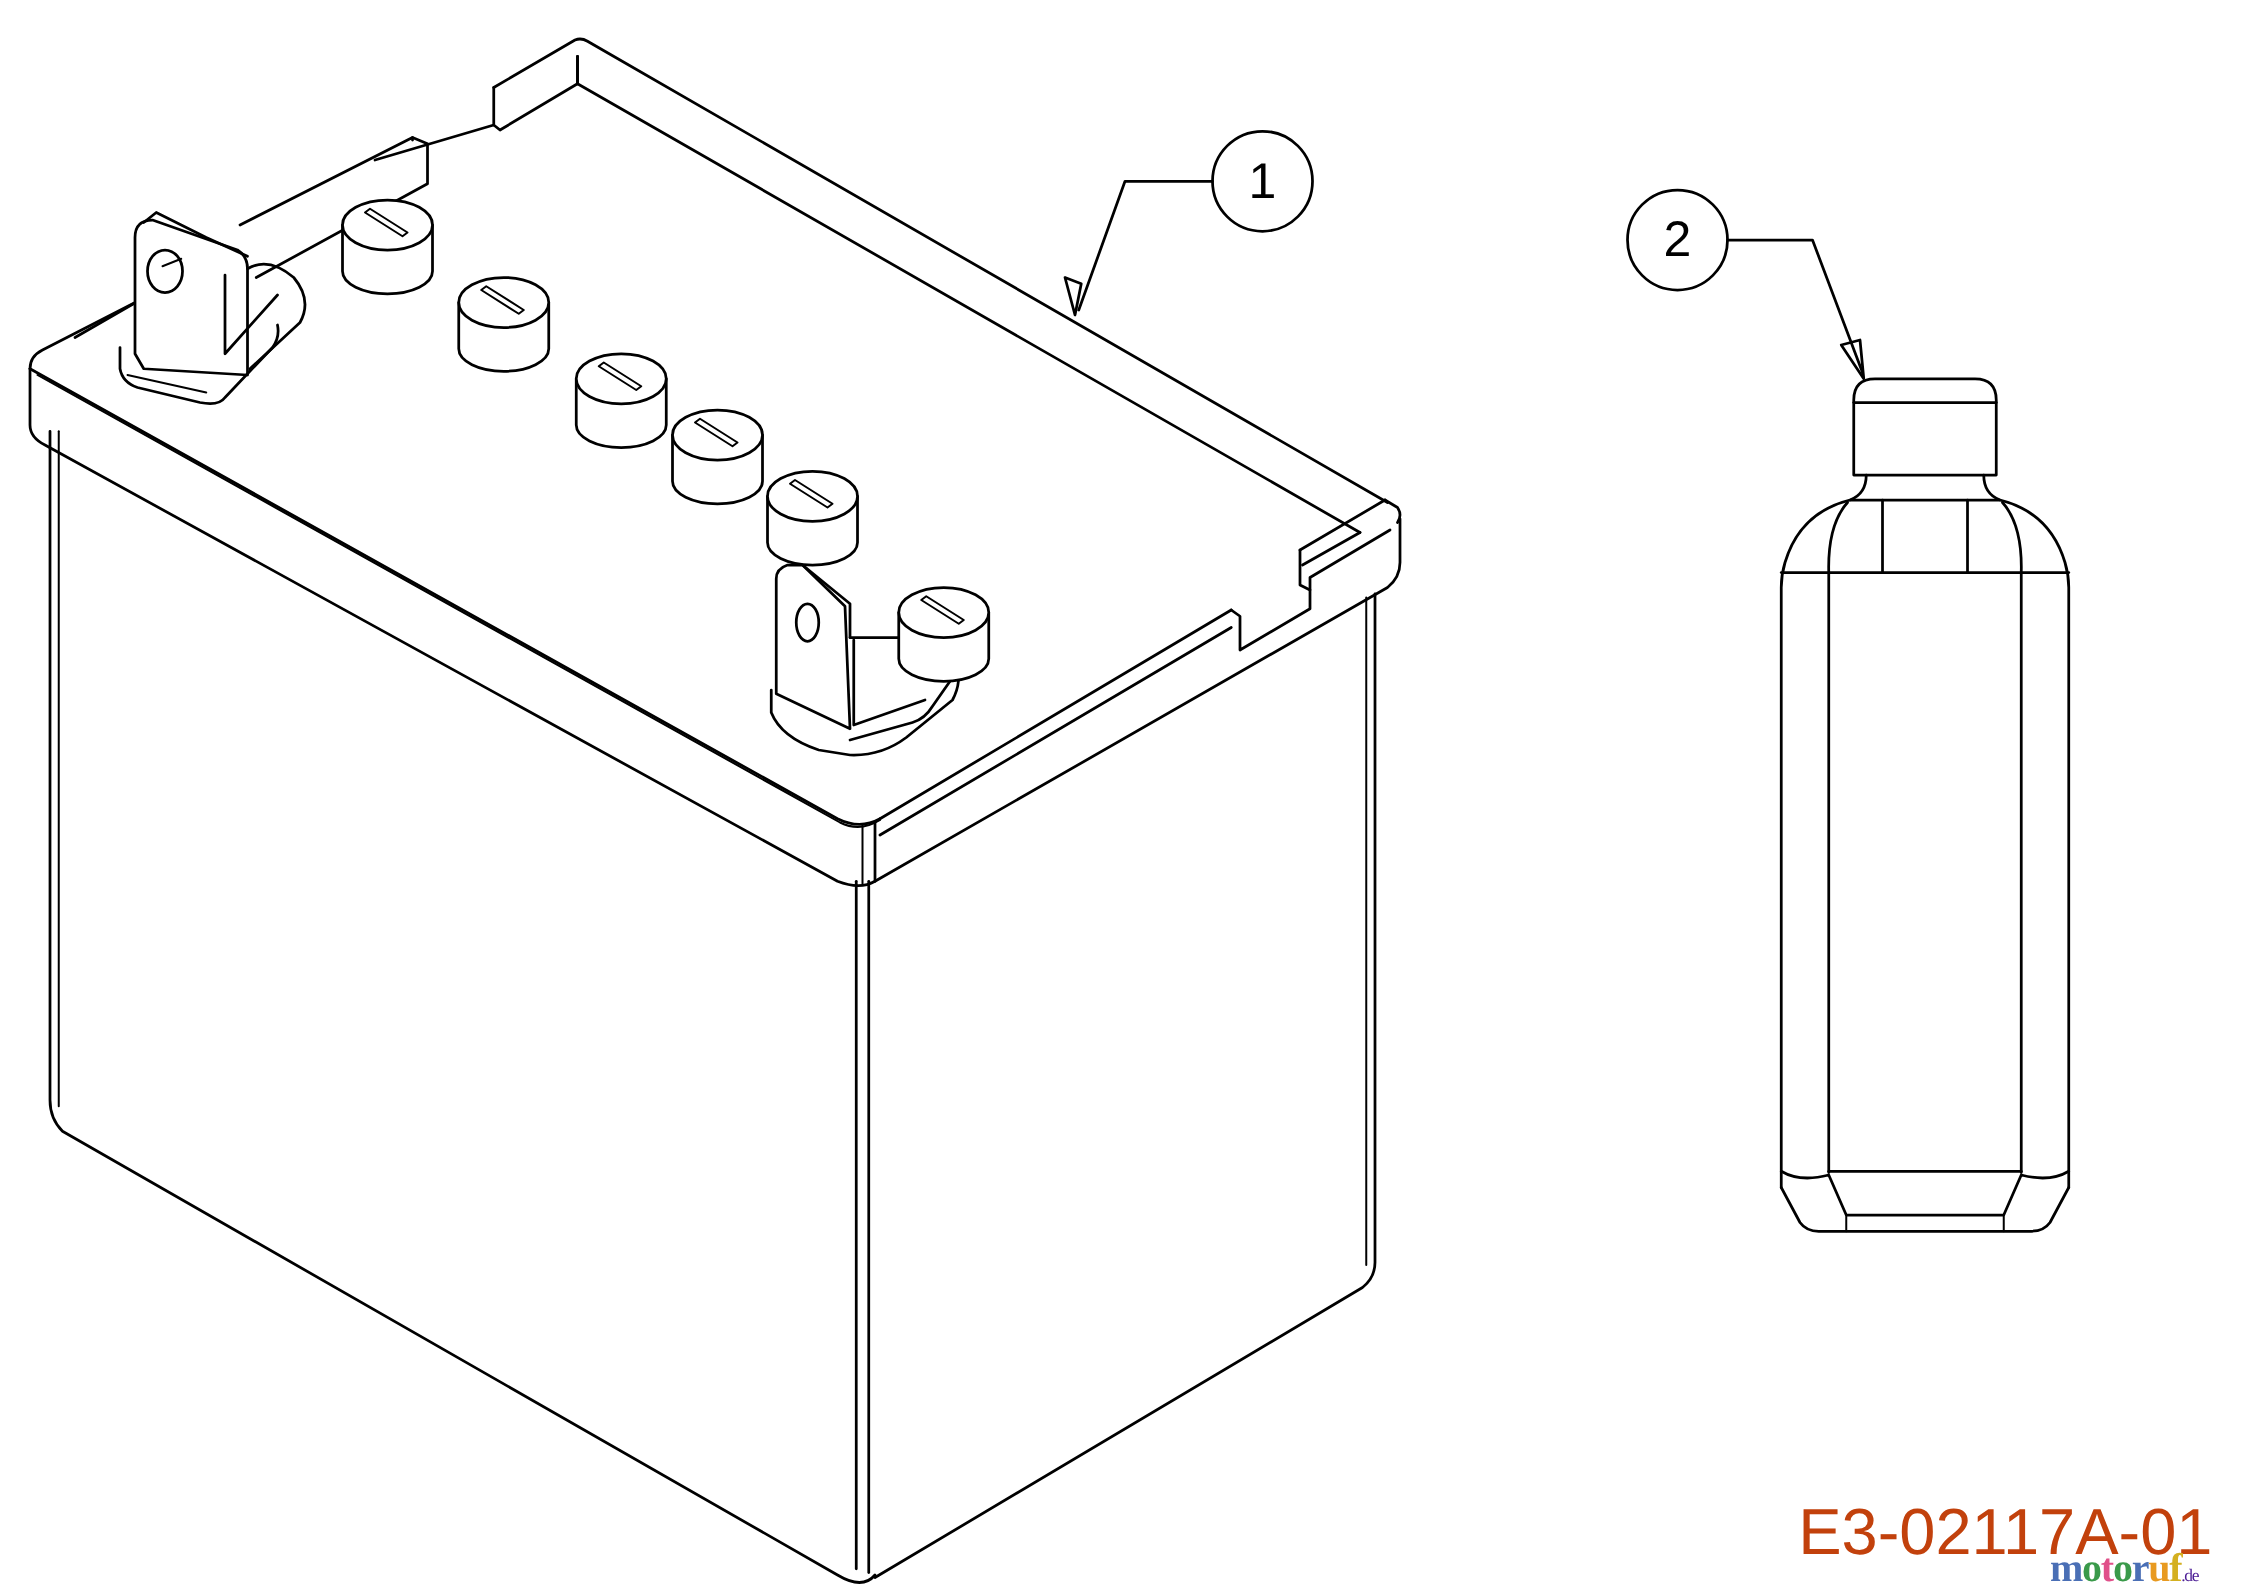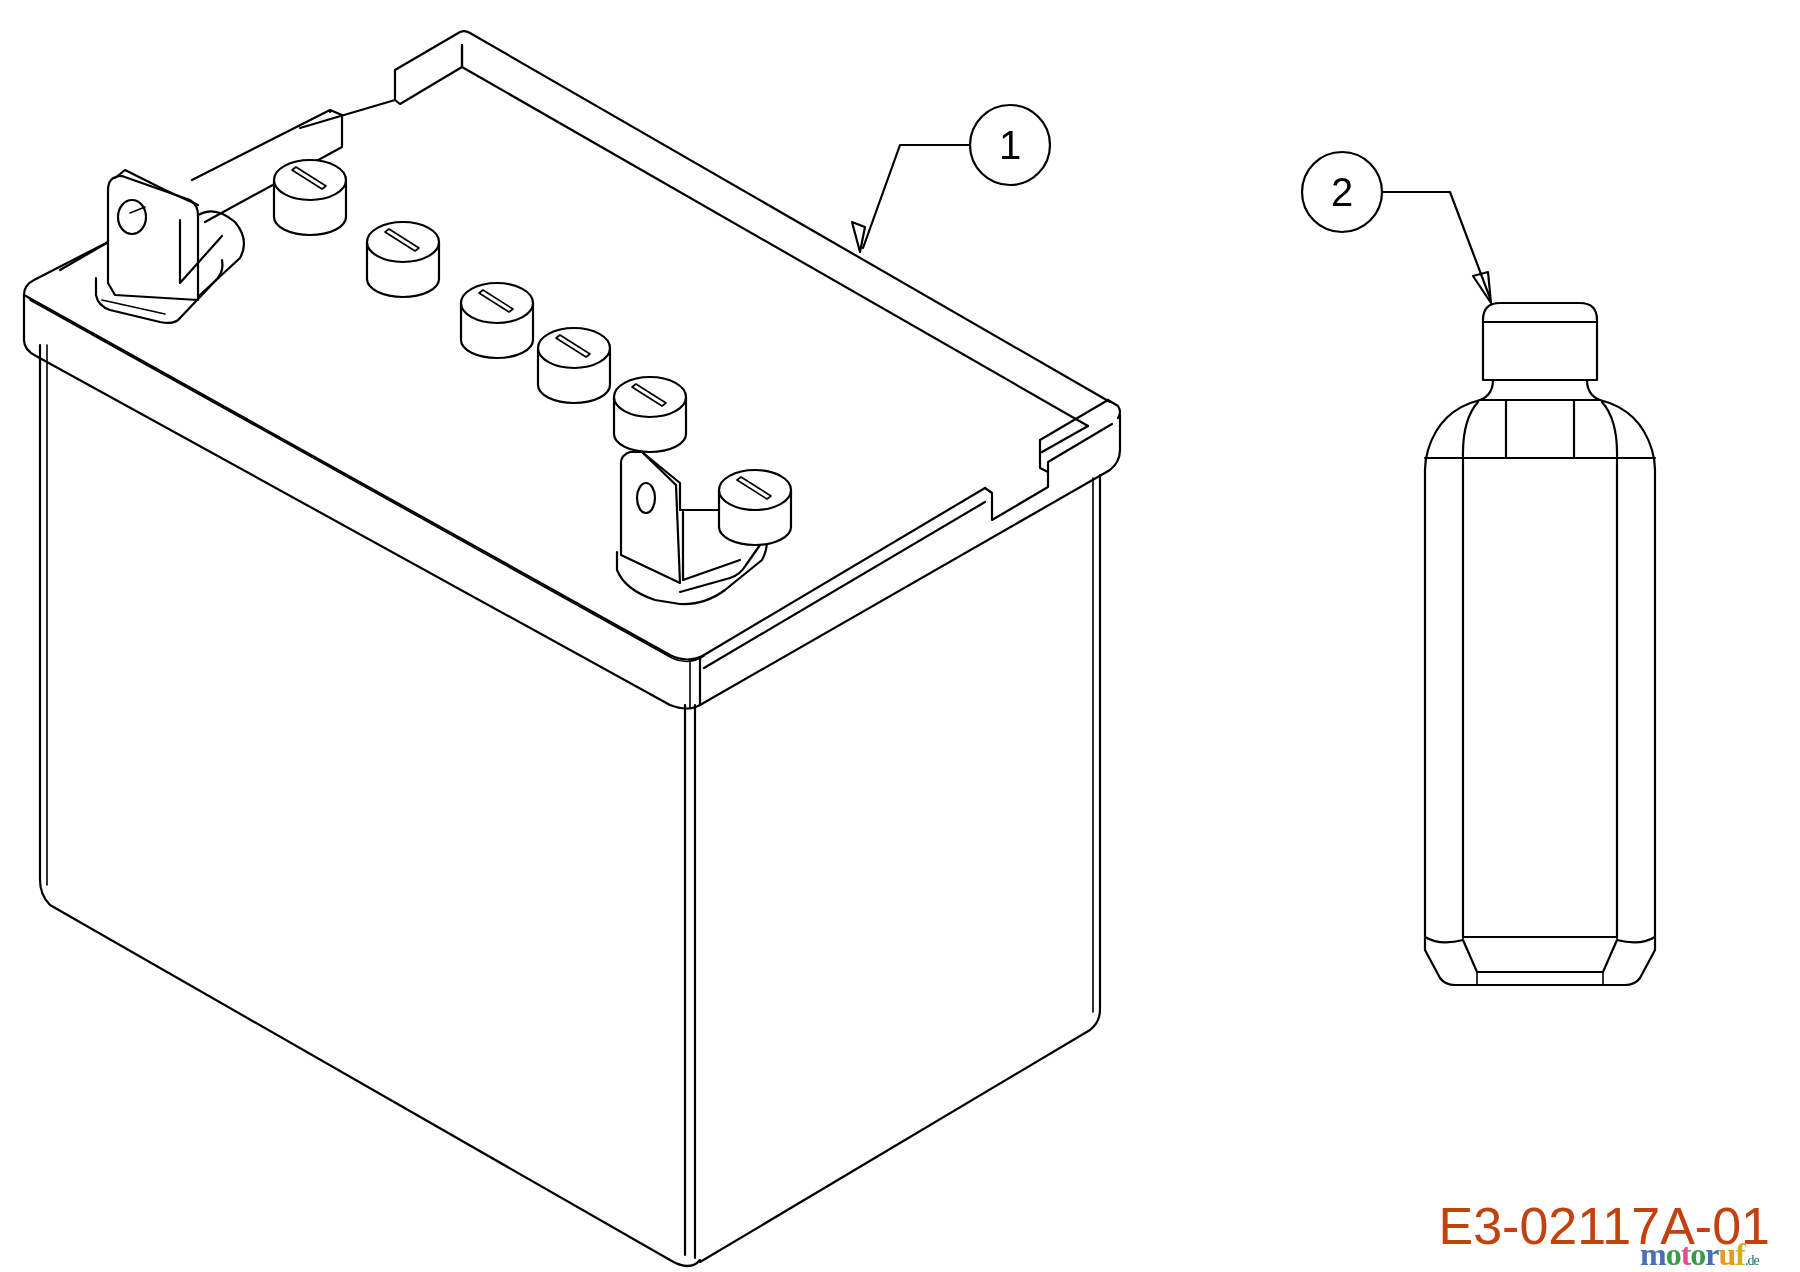--- a/index.html
+++ b/index.html
@@ -5,21 +5,21 @@
     html, body { margin: 0; padding: 0; background: #ffffff; }
     body { width: 1800px; height: 1272px; position: relative; overflow: hidden; font-family: "Liberation Sans", sans-serif; }
     #stage { position: absolute; left: 0; top: 0; width: 1800px; height: 1272px; }
     svg { position: absolute; left: 0; top: 0; }
     .ln { fill: none; stroke: #000; stroke-width: 2.2; stroke-linejoin: round; stroke-linecap: round; }
     .ln-thin { fill: none; stroke: #000; stroke-width: 1.6; stroke-linejoin: round; stroke-linecap: round; }
     .fillw { fill: #fff; stroke: #000; stroke-width: 2.2; stroke-linejoin: round; }
     .callout-label { position: absolute; font-size: 40px; color: #000; text-align: center; width: 80px; line-height: 80px; }
     .drawing-code { position: absolute; right: 30px; top: 1196px; font-size: 52px; color: #c2410c; letter-spacing: 0px; }
     .watermark { position: absolute; left: 1640px; top: 1236px; font-family: "Liberation Serif", serif; font-size: 32px; font-weight: bold; letter-spacing: -1px; }
-    .watermark .suffix { font-size: 14px; font-weight: normal; color: #0f766e; }
+    .watermark .suffix { font-size: 14px; font-weight: normal; color: #4c1d95; }
   </style>
 </head>
 <body>
 
 <div id="stage">
 
   <svg width="1800" height="1272" viewBox="0 0 1800 1272">
 
     <g>
 

